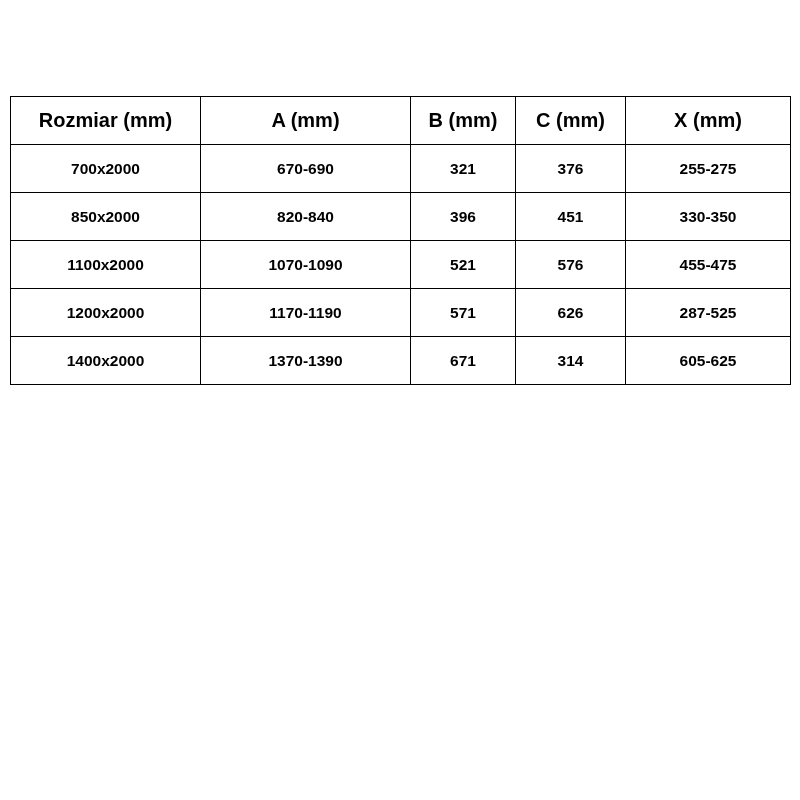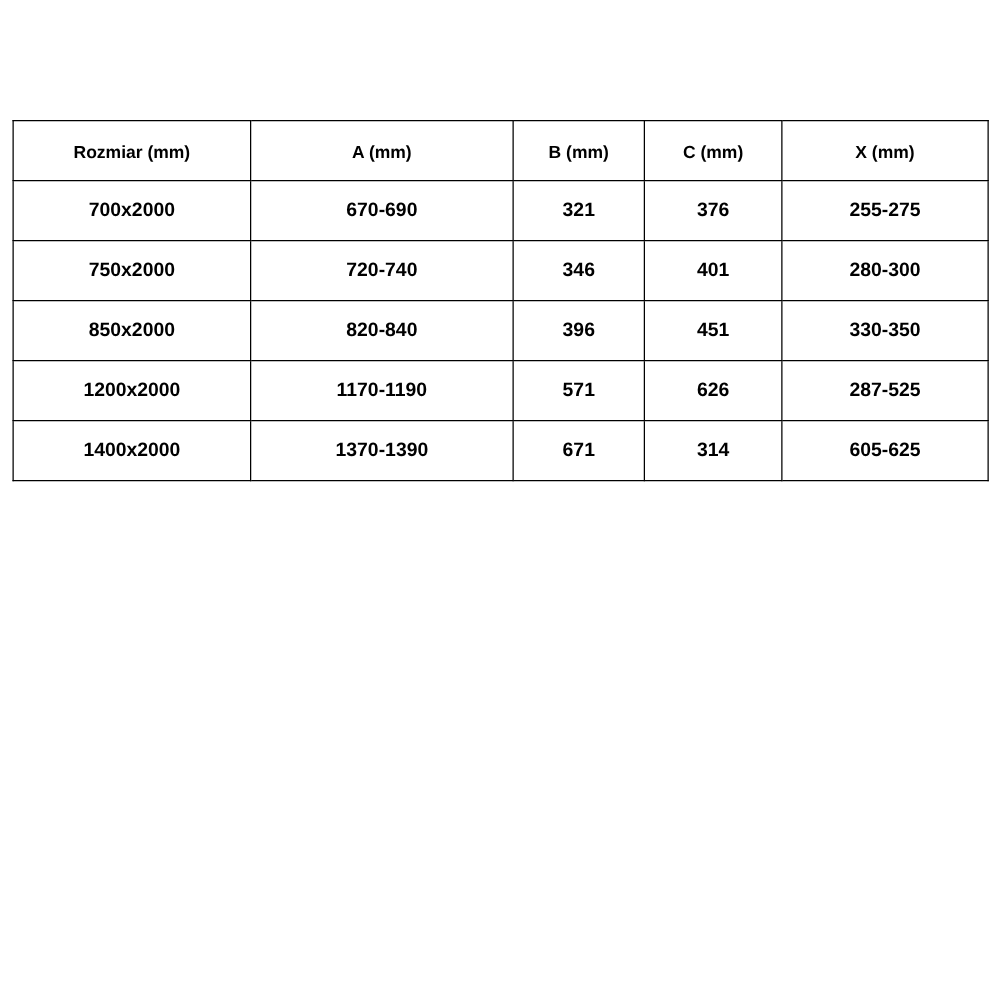--- a/index.html
+++ b/index.html
@@ -33,21 +33,21 @@
     text-align: center;
     vertical-align: middle;
     font-size: 15.5px;
     font-weight: bold;
     color: #000000;
     white-space: nowrap;
     overflow: hidden;
   }
   table.size-table thead th {
     height: 47px;
-    font-size: 14px;
+    font-size: 20px;
   }
   
   col.c0 { width: 190px; }
   col.c1 { width: 210px; }
   col.c2 { width: 105px; }
   col.c3 { width: 110px; }
   col.c4 { width: 165px; }
 </style>
 </head>
 <body>
@@ -72,32 +72,32 @@
     </thead>
     <tbody>
       <tr>
         <td>700x2000</td>
         <td>670-690</td>
         <td>321</td>
         <td>376</td>
         <td>255-275</td>
       </tr>
       <tr>
-        <td>750x2000</td>
-        <td>720-740</td>
-        <td>346</td>
-        <td>401</td>
-        <td>280-300</td>
-      </tr>
-      <tr>
         <td>850x2000</td>
         <td>820-840</td>
         <td>396</td>
         <td>451</td>
         <td>330-350</td>
+      </tr>
+      <tr>
+        <td>1100x2000</td>
+        <td>1070-1090</td>
+        <td>521</td>
+        <td>576</td>
+        <td>455-475</td>
       </tr>
       <tr>
         <td>1200x2000</td>
         <td>1170-1190</td>
         <td>571</td>
         <td>626</td>
         <td>287-525</td>
       </tr>
       <tr>
         <td>1400x2000</td>

